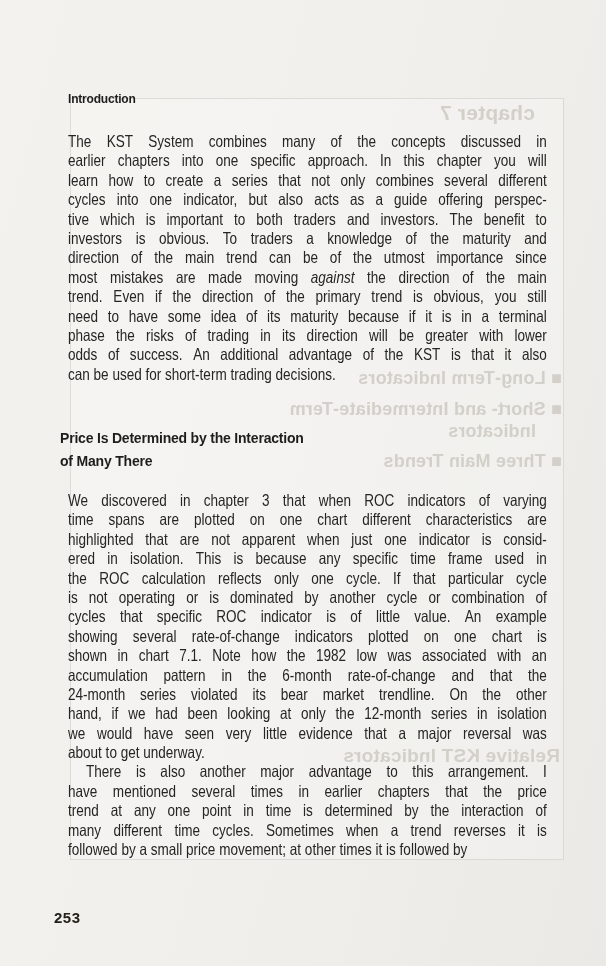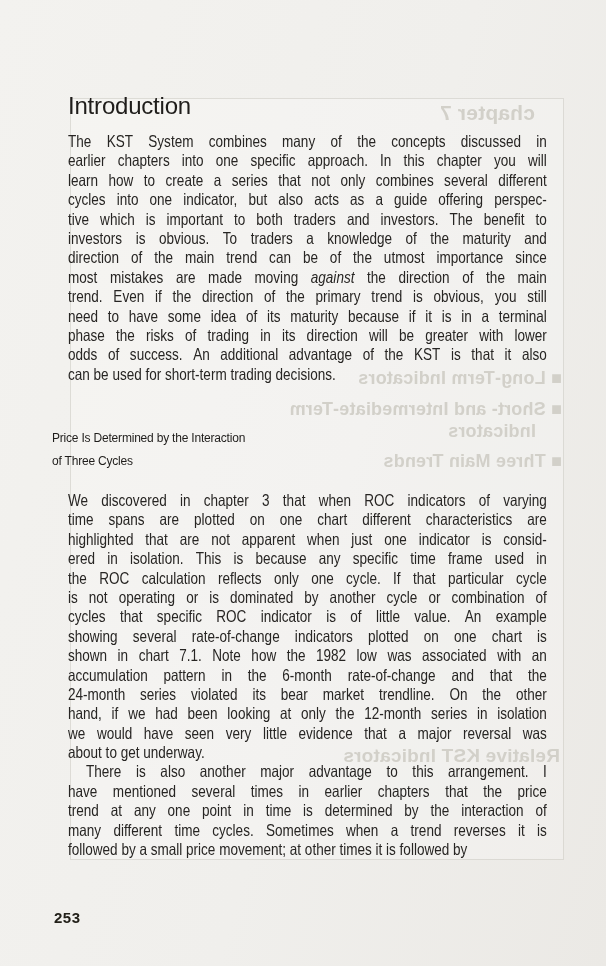--- a/index.html
+++ b/index.html
@@ -27,26 +27,26 @@
   }
   .ghost-chapter{left:420px;top:101px;width:115px;font-size:21px;}
   .ghost-b1{left:250px;top:368px;width:312px;font-size:18px;}
   .ghost-b2{left:250px;top:398px;width:312px;font-size:18px;line-height:22px;white-space:normal;}
   .ghost-b2 .indent{padding-left:26px;}
   .ghost-b3{left:250px;top:451px;width:312px;font-size:18px;}
   .ghost-footer{left:330px;top:745px;width:230px;font-size:19px;}
 
   .h1{
     position:absolute;left:68px;top:92px;
-    font-size:24px;font-weight:normal;color:#1f1d1b;letter-spacing:-0.2px;
+    font-size:12px;font-weight:bold;color:#1f1d1b;letter-spacing:-0.2px;
     z-index:3;
   }
   .h2{
-    position:absolute;left:52px;top:427px;
-    font-size:12px;font-weight:normal;color:#1f1d1b;letter-spacing:-0.2px;
+    position:absolute;left:60px;top:427px;
+    font-size:14px;font-weight:bold;color:#1f1d1b;letter-spacing:-0.2px;
     line-height:23px;z-index:3;
   }
   .bodytext{
     position:absolute;left:68px;
     width:584px;
     transform:scaleX(0.82);
     transform-origin:0 0;
     font-size:16.5px;color:#272523;
     z-index:2;
   }
@@ -95,21 +95,21 @@
         <div class="jline"><span>trend.</span><span>Even</span><span>if</span><span>the</span><span>direction</span><span>of</span><span>the</span><span>primary</span><span>trend</span><span>is</span><span>obvious,</span><span>you</span><span>still</span></div>
         <div class="jline"><span>need</span><span>to</span><span>have</span><span>some</span><span>idea</span><span>of</span><span>its</span><span>maturity</span><span>because</span><span>if</span><span>it</span><span>is</span><span>in</span><span>a</span><span>terminal</span></div>
         <div class="jline"><span>phase</span><span>the</span><span>risks</span><span>of</span><span>trading</span><span>in</span><span>its</span><span>direction</span><span>will</span><span>be</span><span>greater</span><span>with</span><span>lower</span></div>
         <div class="jline"><span>odds</span><span>of</span><span>success.</span><span>An</span><span>additional</span><span>advantage</span><span>of</span><span>the</span><span>KST</span><span>is</span><span>that</span><span>it</span><span>also</span></div>
         <div class="jline jlast">can be used for short-term trading decisions.</div>
       </div>
   </div>
 
   <div class="h2">
     <div>Price Is Determined by the Interaction</div>
-    <div>of Three Cycles</div>
+    <div>of Many There</div>
   </div>
 
   <div class="bodytext bt-cycles">
     <div>
         <div class="jline"><span>We</span><span>discovered</span><span>in</span><span>chapter</span><span>3</span><span>that</span><span>when</span><span>ROC</span><span>indicators</span><span>of</span><span>varying</span></div>
         <div class="jline"><span>time</span><span>spans</span><span>are</span><span>plotted</span><span>on</span><span>one</span><span>chart</span><span>different</span><span>characteristics</span><span>are</span></div>
         <div class="jline"><span>highlighted</span><span>that</span><span>are</span><span>not</span><span>apparent</span><span>when</span><span>just</span><span>one</span><span>indicator</span><span>is</span><span>consid-</span></div>
         <div class="jline"><span>ered</span><span>in</span><span>isolation.</span><span>This</span><span>is</span><span>because</span><span>any</span><span>specific</span><span>time</span><span>frame</span><span>used</span><span>in</span></div>
         <div class="jline"><span>the</span><span>ROC</span><span>calculation</span><span>reflects</span><span>only</span><span>one</span><span>cycle.</span><span>If</span><span>that</span><span>particular</span><span>cycle</span></div>
         <div class="jline"><span>is</span><span>not</span><span>operating</span><span>or</span><span>is</span><span>dominated</span><span>by</span><span>another</span><span>cycle</span><span>or</span><span>combination</span><span>of</span></div>

